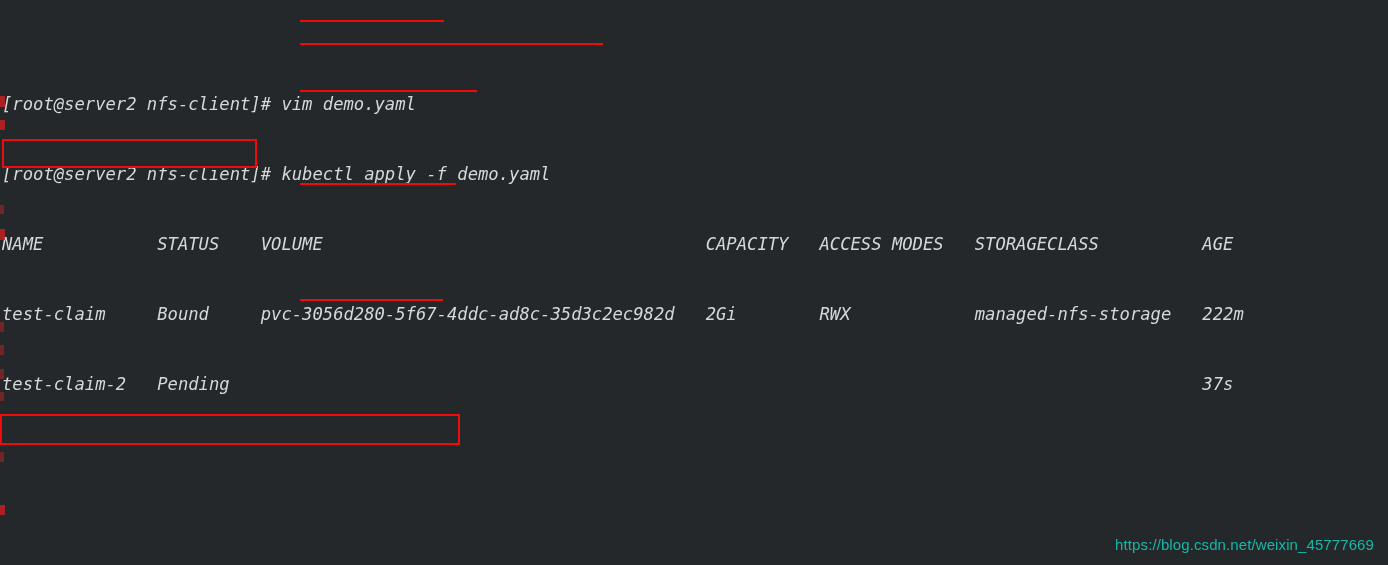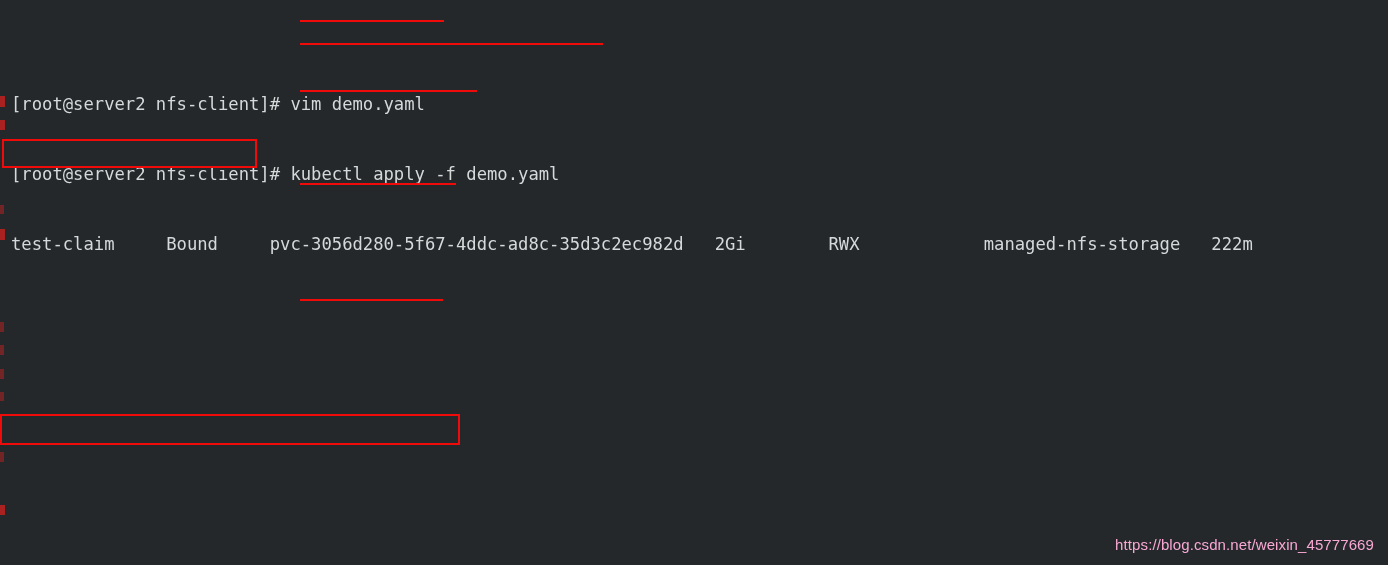--- a/index.html
+++ b/index.html
@@ -24,23 +24,24 @@
   .screen {
     position: absolute;
     left: 0;
     top: -11px;
     width: 1388px;
     white-space: pre;
   }
   .line {
     height: 23.3px;
     white-space: pre;
-    padding-left: 11px;
+    padding-left: 2px;
     box-sizing: border-box;
     overflow: visible;
+    font-style: italic;
   }
   
   .line.stub {
     height: 11px;
     overflow: hidden;
     color: #d6d9da;
   }
 
   
   .ann {
@@ -66,35 +67,37 @@
     opacity: .5;
     width: 4px;
   }
 
   .watermark {
     position: absolute;
     right: 14px;
     bottom: 9px;
     font-family: "Liberation Sans", sans-serif;
     font-size: 15px;
-    color: #f9a8d4;
+    color: #14b8a6;
     letter-spacing: .1px;
     white-space: pre;
   }
 </style>
 </head>
 <body>
 
 <div id="terminal">
 
   <div class="screen">
     <div class="line stub"></div>
     <div class="line">[root@server2 nfs-client]# vim demo.yaml</div>
     <div class="line">[root@server2 nfs-client]# kubectl apply -f demo.yaml</div>
+    <div class="line">NAME           STATUS    VOLUME                                     CAPACITY   ACCESS MODES   STORAGECLASS          AGE</div>
     <div class="line">test-claim     Bound     pvc-3056d280-5f67-4ddc-ad8c-35d3c2ec982d   2Gi        RWX            managed-nfs-storage   222m</div>
+    <div class="line">test-claim-2   Pending                                                                                              37s</div>
     
     
     
     
     
     
     
     
     
     

